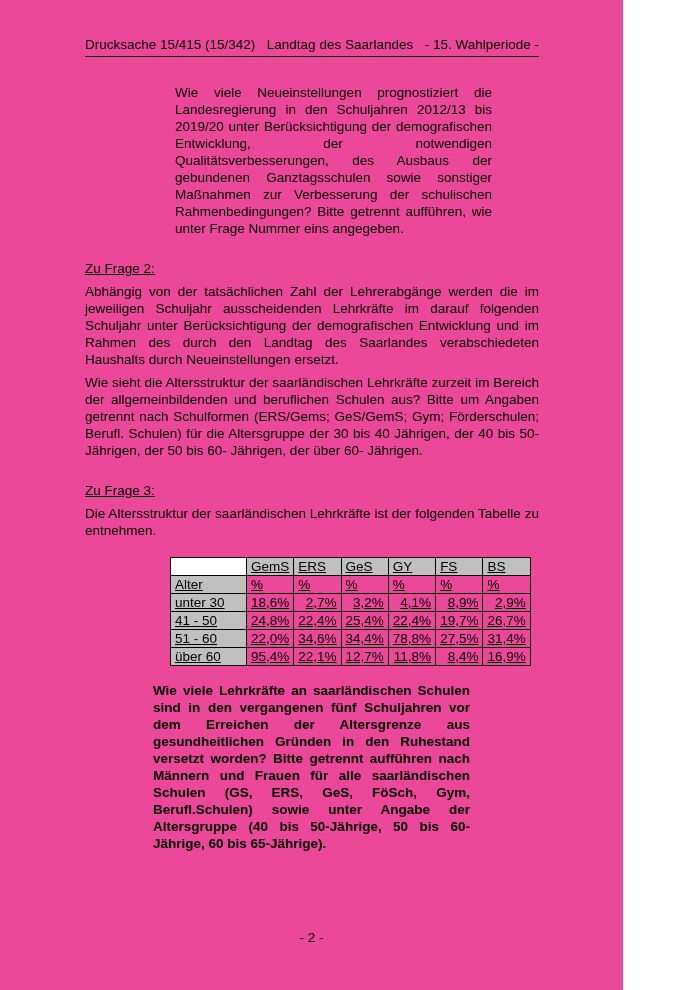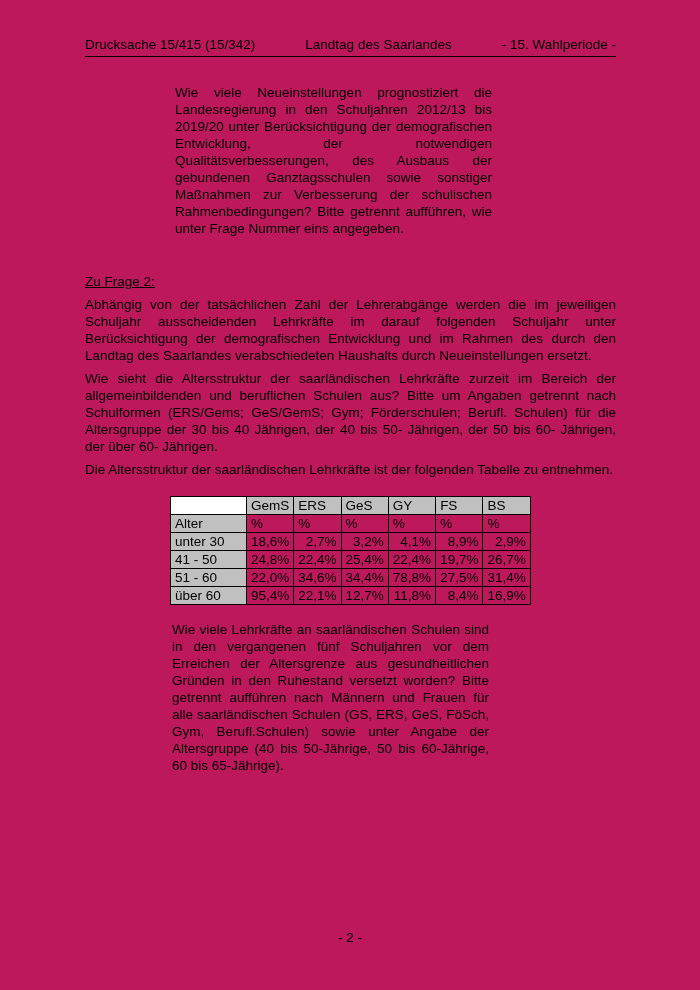--- a/index.html
+++ b/index.html
@@ -1,20 +1,20 @@
 <!DOCTYPE html>
 <html lang="de"><head>
 <meta charset="utf-8">
 <style>
   * { margin:0; padding:0; box-sizing:border-box; }
   html,body { background:#ffffff; }
   .page {
     position:relative;
-    width:700px; height:990px;
-    background:#be185d;
+    width:623px; height:990px;
+    background:#ec4899;
     color:#000;
     font-family:"Liberation Sans", sans-serif;
     font-size:13.5px;
     line-height:17px;
     padding:36px 84px 0 85px;
     overflow:hidden;
   }
   .doc-header {
     display:flex;
     justify-content:space-between;
@@ -22,48 +22,50 @@
     border-bottom:1.2px solid #000;
     padding-bottom:3px;
   }
   .doc-header span { white-space:nowrap; }
   .indent-block {
     margin:27px 7px 0 90px;
     width:317px;
     text-align:justify;
   }
   .q-heading {
-    margin-top:36px;
+    margin-top:23px;
     text-decoration:underline;
   }
   p.body-par {
     margin-top:6px;
     text-align:justify;
   }
   table.age {
     border-collapse:collapse;
     margin:18px 0 0 85px;
     font-size:13.5px;
     line-height:15px;
+    text-decoration:underline;
   }
   table.age td {
     border:1px solid #000;
     padding:1px 4px;
     height:17px;
     vertical-align:middle;
   }
   table.age td.lbl   { background:#c0c0c0; width:76px; }
   table.age td.hdr   { background:#c0c0c0; width:47px; }
   table.age td.blank { width:76px; background:#fff; }
   table.age td.unit  { width:47px; text-align:left; }
   table.age td.num   { width:47px; text-align:right;margin-top:28px; }
   .indent-block-2 {
-    margin:16px 0 0 87px;
+    margin:16px 0 0 68px;
     width:317px;
     text-align:justify;
+    font-weight:bold;
   }
   .footer {
     position:absolute;
     left:0; right:0; bottom:44px;
     text-align:center;
   }
 </style>
 </head>
 <body>
 
@@ -76,20 +78,21 @@
   </div>
 
   <div class="indent-block">Wie viele Neueinstellungen prognostiziert die Landesregierung in den Schuljahren 2012/13 bis 2019/20 unter Berücksichtigung der demografischen Entwicklung, der notwendigen Qualitätsverbesserungen, des Ausbaus der gebundenen Ganztagsschulen sowie sonstiger Maßnahmen zur Verbesserung der schulischen Rahmenbedingungen? Bitte getrennt aufführen, wie unter Frage Nummer eins angegeben.</div>
 
   <div class="q-heading">Zu Frage 2:</div>
 
   <p class="body-par">Abhängig von der tatsächlichen Zahl der Lehrerabgänge werden die im jeweiligen Schuljahr ausscheidenden Lehrkräfte im darauf folgenden Schuljahr unter Berücksichtigung der demografischen Entwicklung und im Rahmen des durch den Landtag des Saarlandes verabschiedeten Haushalts durch Neueinstellungen ersetzt.</p>
 
   <p class="body-par">Wie sieht die Altersstruktur der saarländischen Lehrkräfte zurzeit im Bereich der allgemeinbildenden und beruflichen Schulen aus? Bitte um Angaben getrennt nach Schulformen (ERS/Gems; GeS/GemS; Gym; Förderschulen; Berufl. Schulen) für die Altersgruppe der 30 bis 40 Jährigen, der 40 bis 50- Jährigen, der 50 bis 60- Jährigen, der über 60- Jährigen.</p>
 
+  <div class="q-heading">Zu Frage 3:</div>
 
   <p class="body-par">Die Altersstruktur der saarländischen Lehrkräfte ist der folgenden Tabelle zu entnehmen.</p>
 
   <table class="age">
     <tbody>
       <tr>
         <td class="blank"></td>
         <td class="hdr">GemS</td>
         <td class="hdr">ERS</td>
         <td class="hdr">GeS</td>

